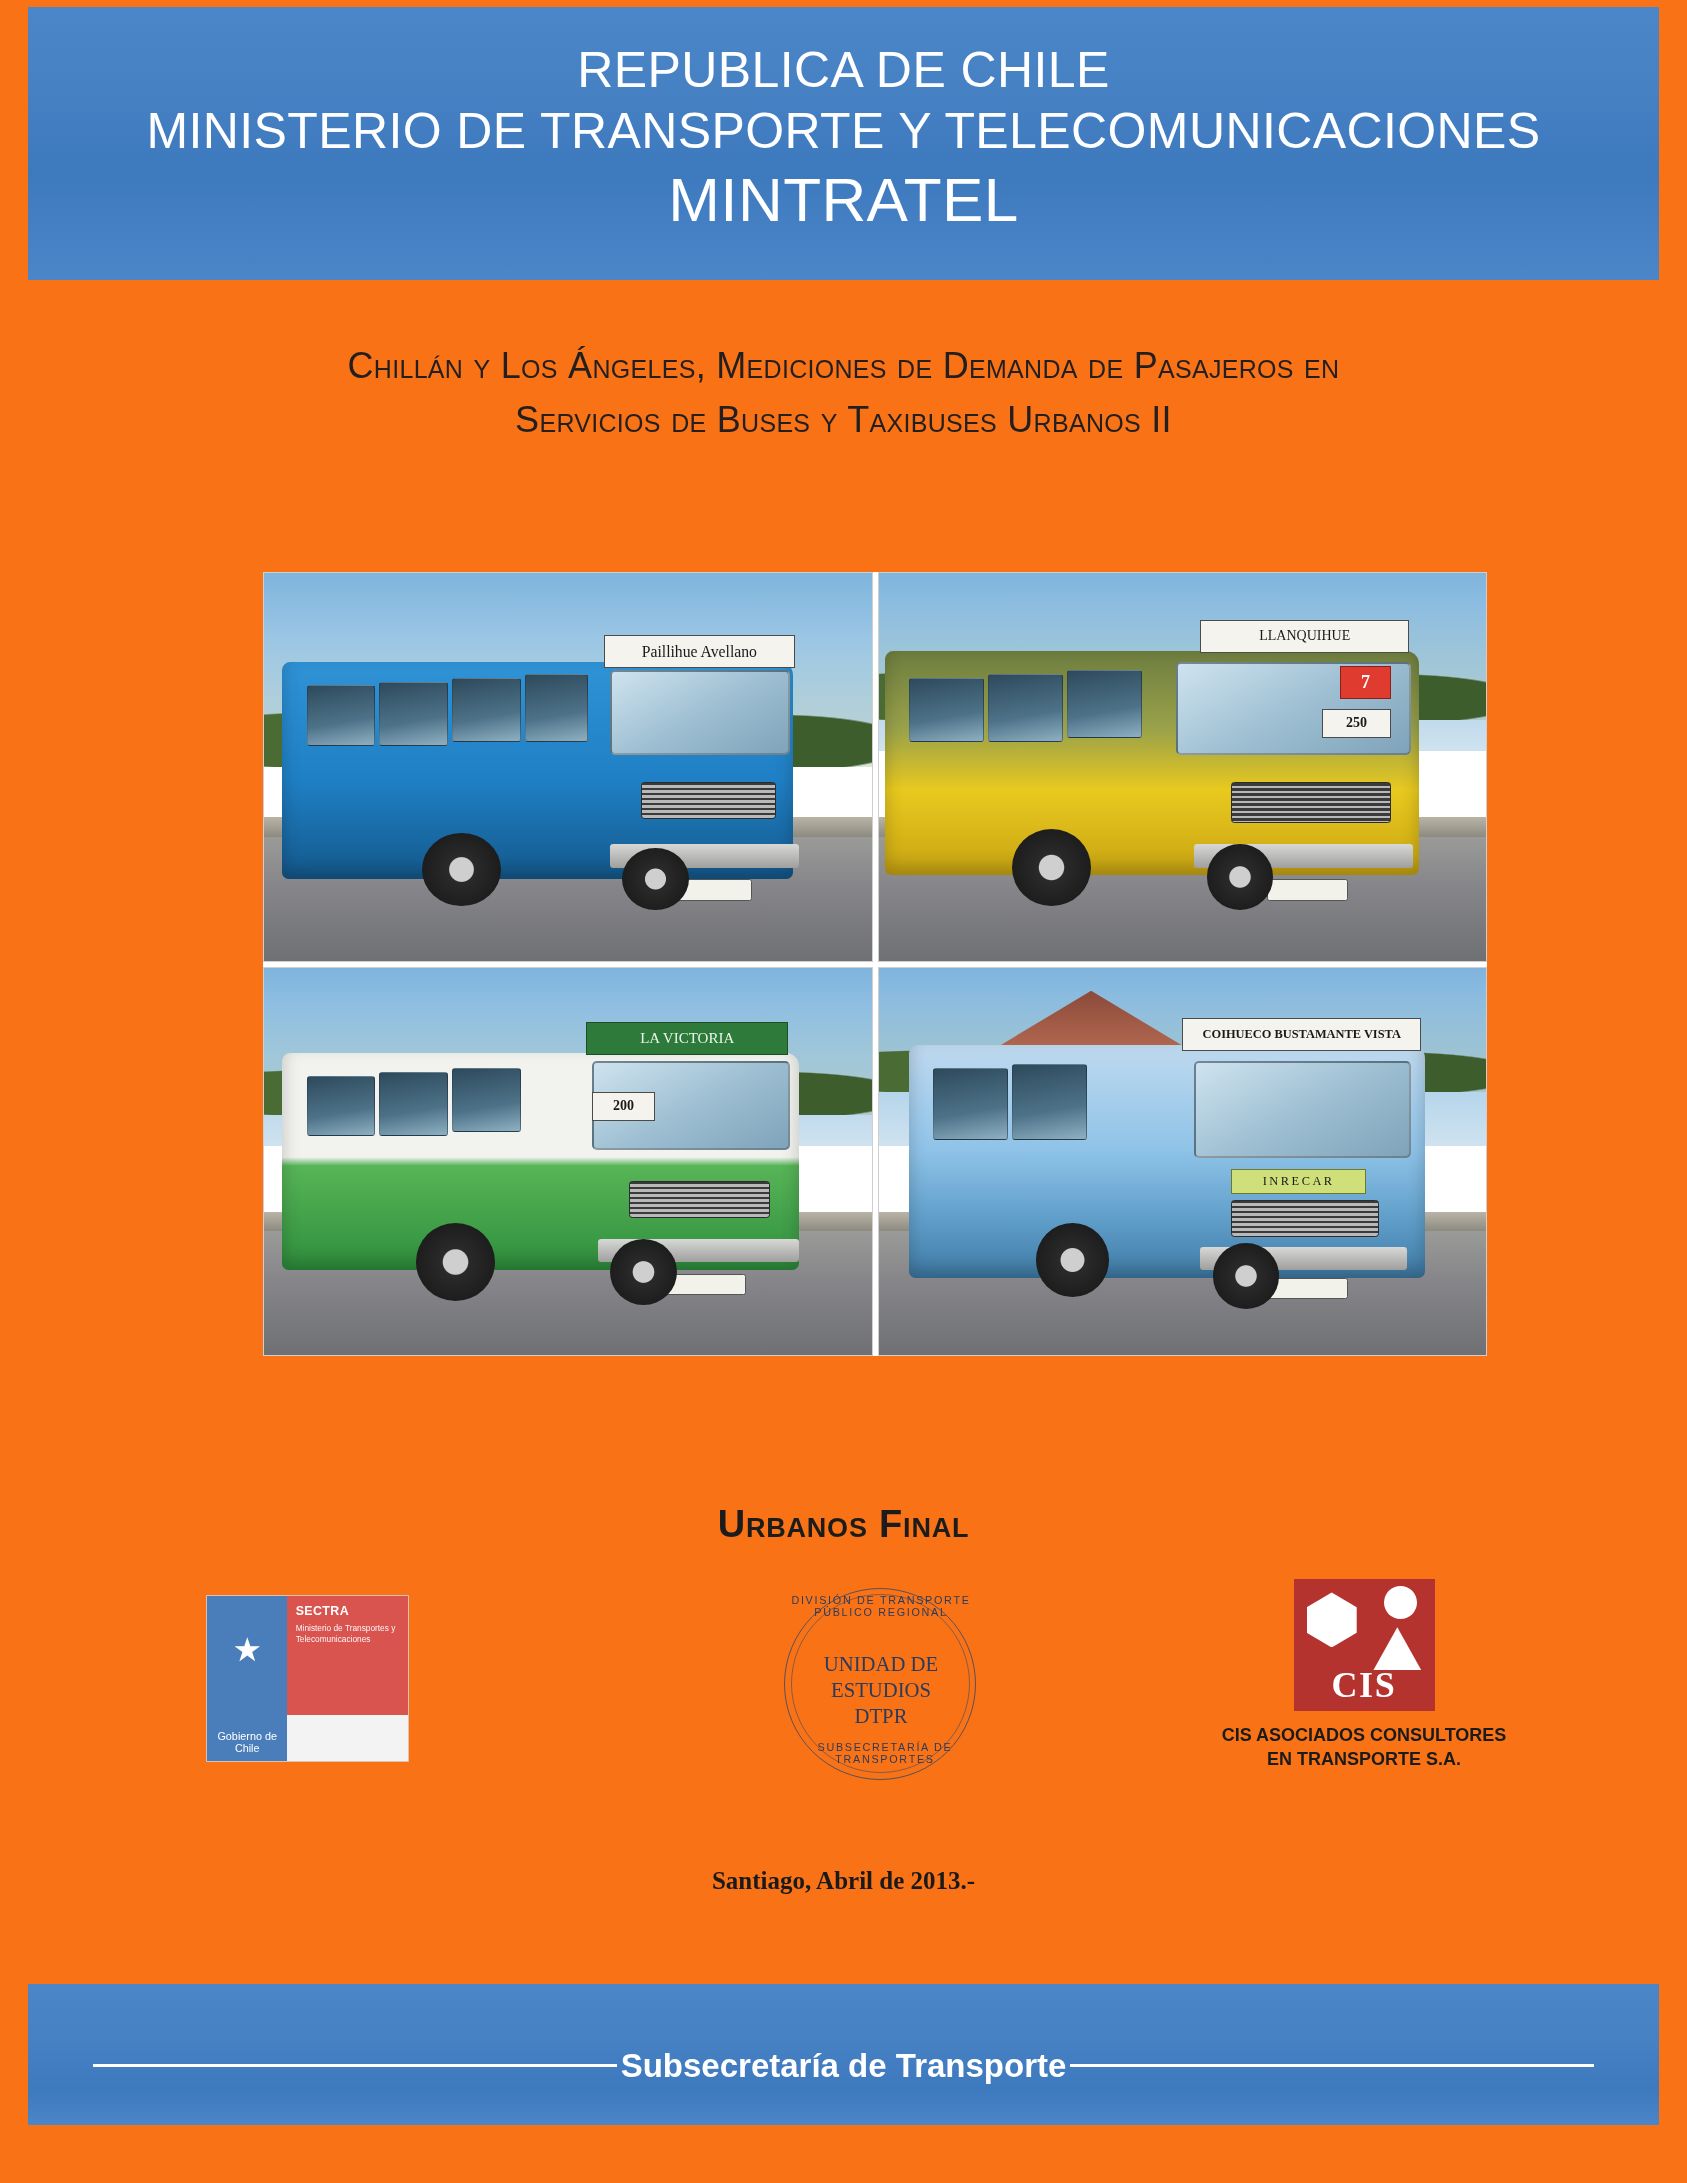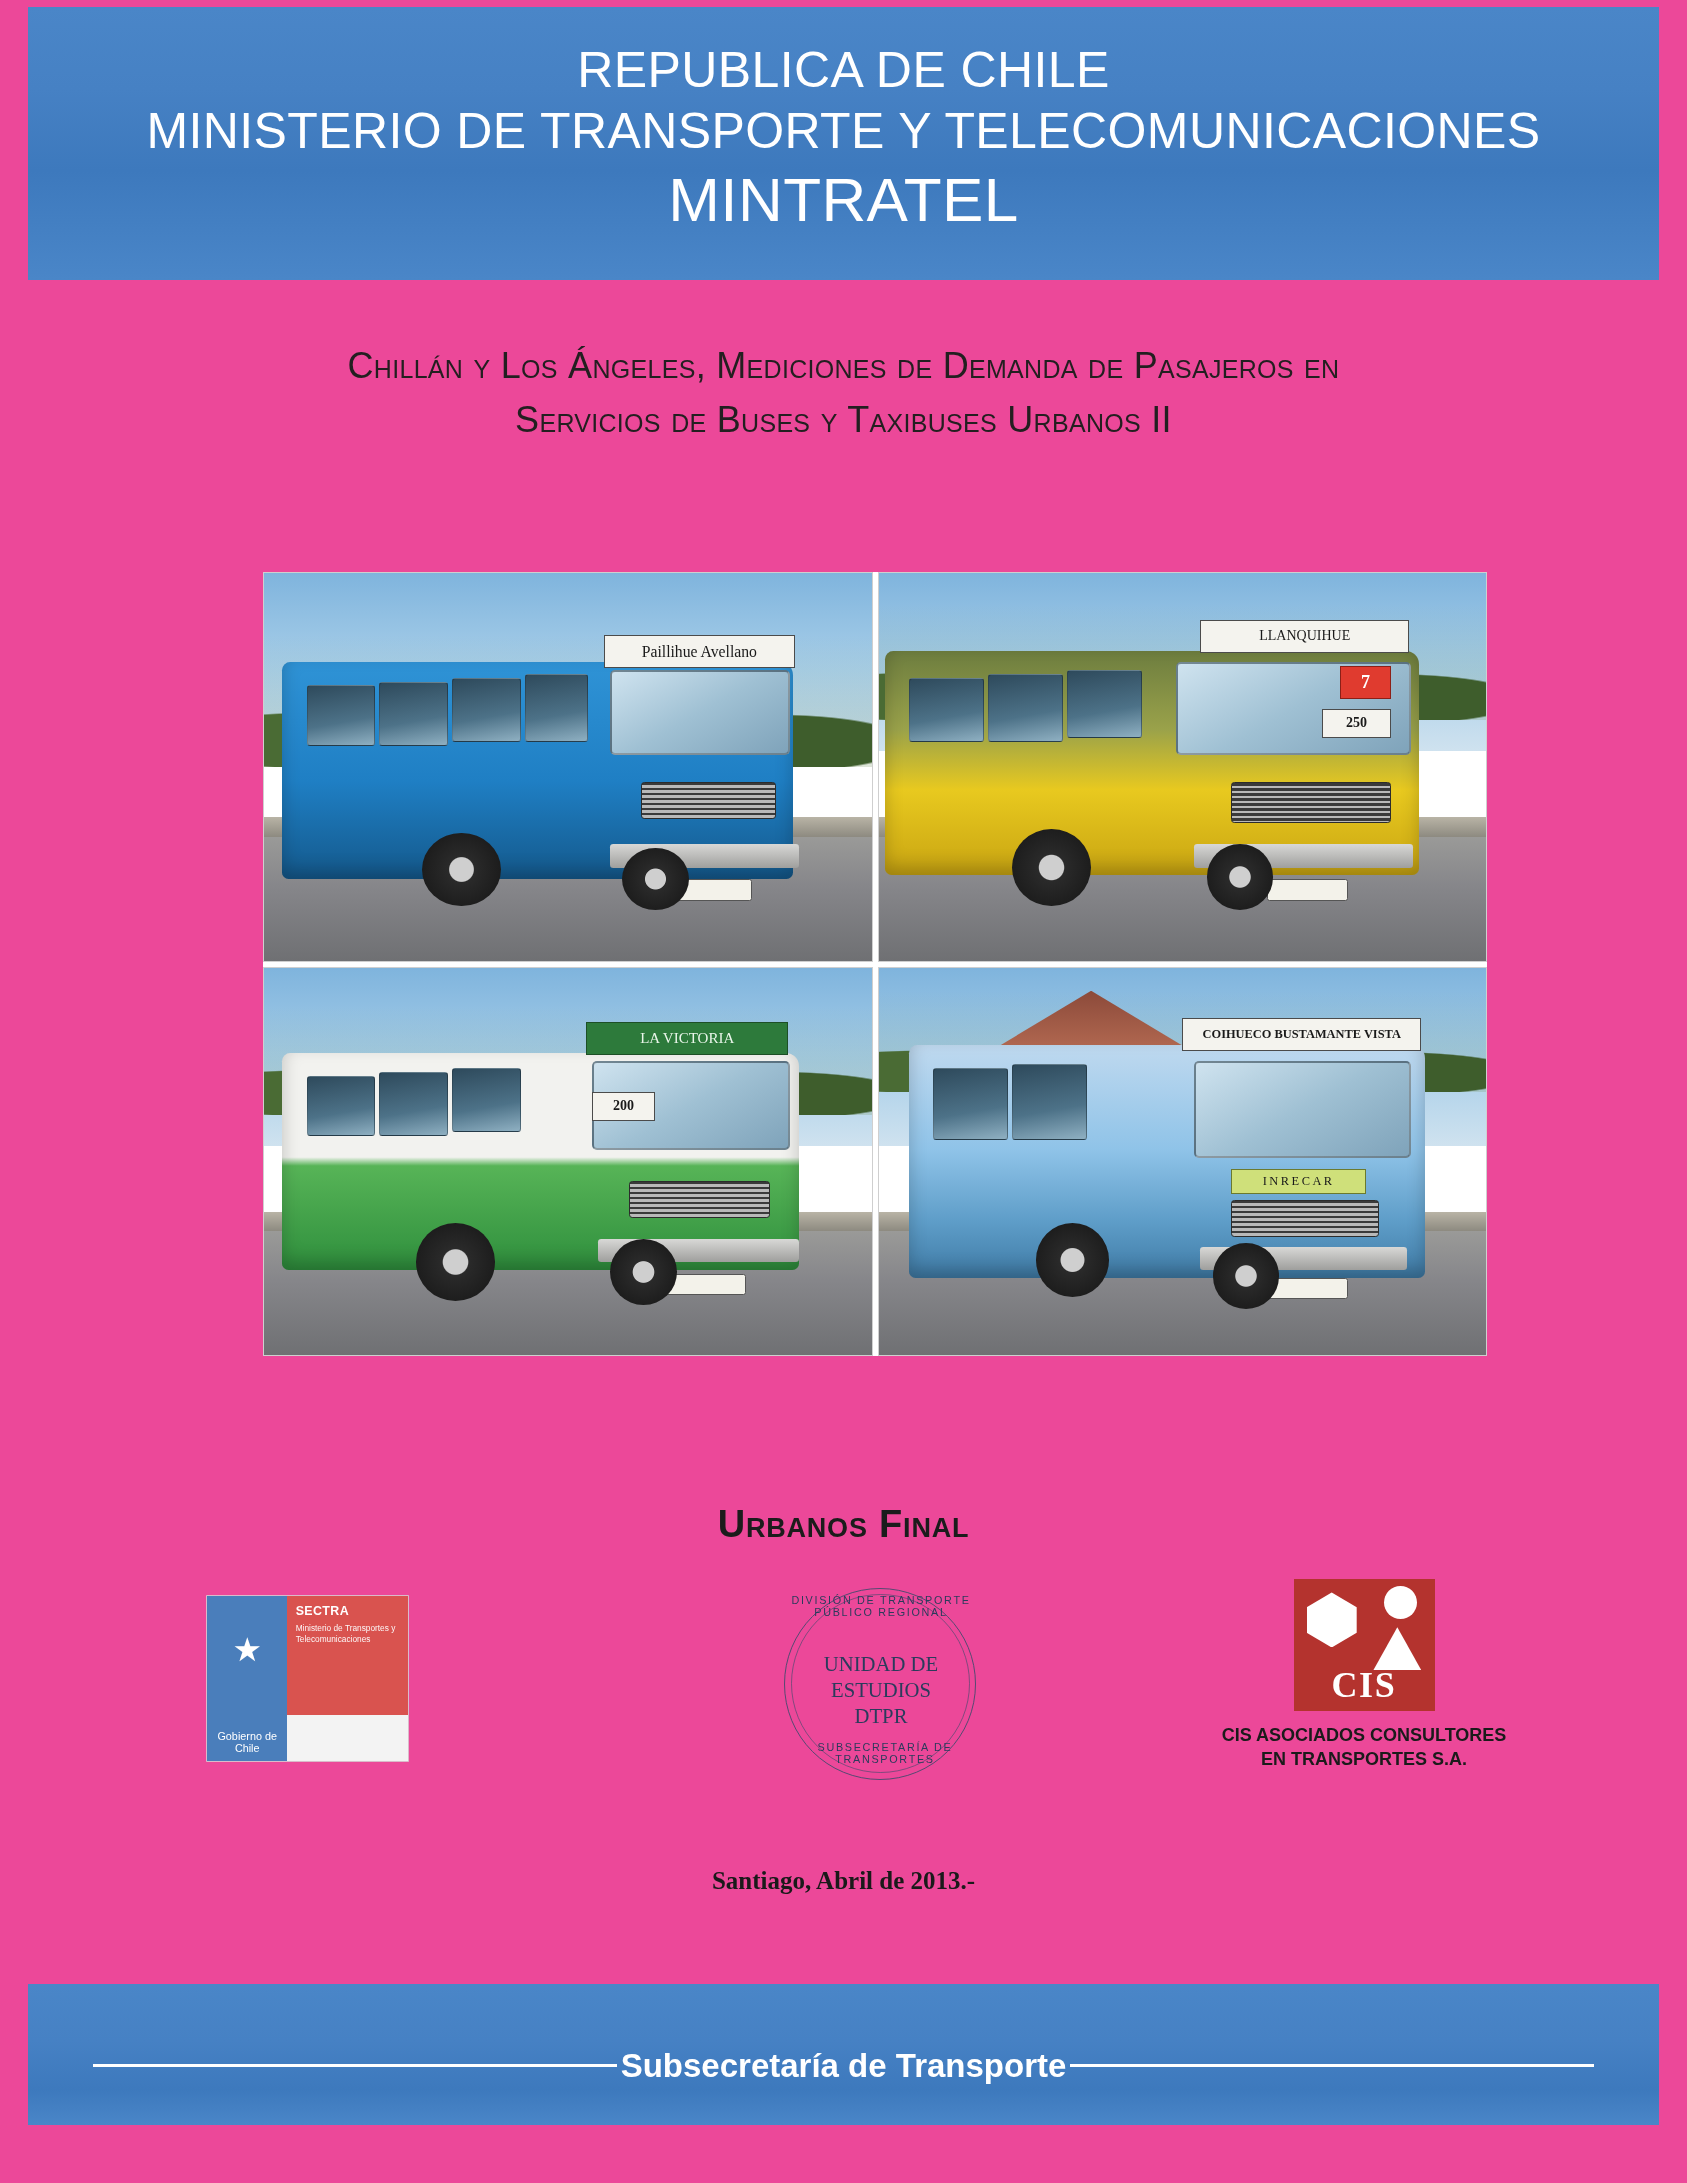--- a/index.html
+++ b/index.html
@@ -12,21 +12,21 @@
     height: 2183px;
     font-family: "Liberation Sans", sans-serif;
     position: relative;
     overflow: hidden;
   }
 
   
   .page {
     position: absolute;
     inset: 0;
-    background: #ec4899;
+    background: #f97316;
   }
 
   
   .header-band {
     position: absolute;
     left: 28px;
     right: 28px;
     top: 6.6px;
     height: 273px;
     background: linear-gradient(180deg,#4a86c8 0%, #4681c4 30%, #3d79bd 60%, #4a86c8 100%);
@@ -512,21 +512,21 @@
 
     <div class="cis">
       <div class="mark">
         <div class="hex"></div>
         <div class="circ"></div>
         <div class="tri"></div>
         <div class="word">CIS</div>
       </div>
       <div class="caption">
         <div>CIS ASOCIADOS CONSULTORES</div>
-        <div>EN TRANSPORTES S.A.</div>
+        <div>EN TRANSPORTE S.A.</div>
       </div>
     </div>
 
   </div>
 
   <div class="pubdate">Santiago, Abril de 2013.-</div>
 
   <div class="footer-band">
     <div class="footer-inner">
       <div class="footer-rule"></div>

